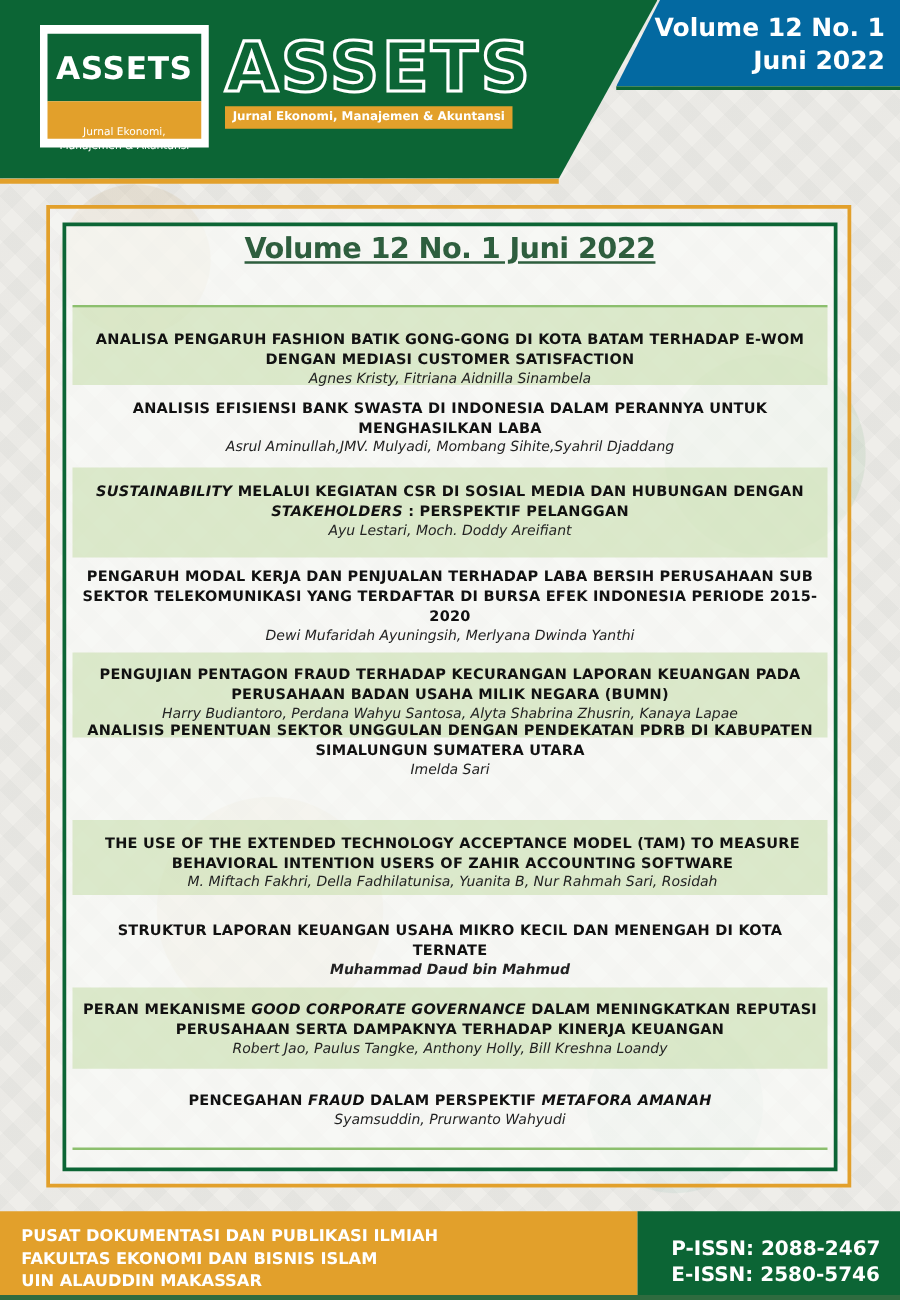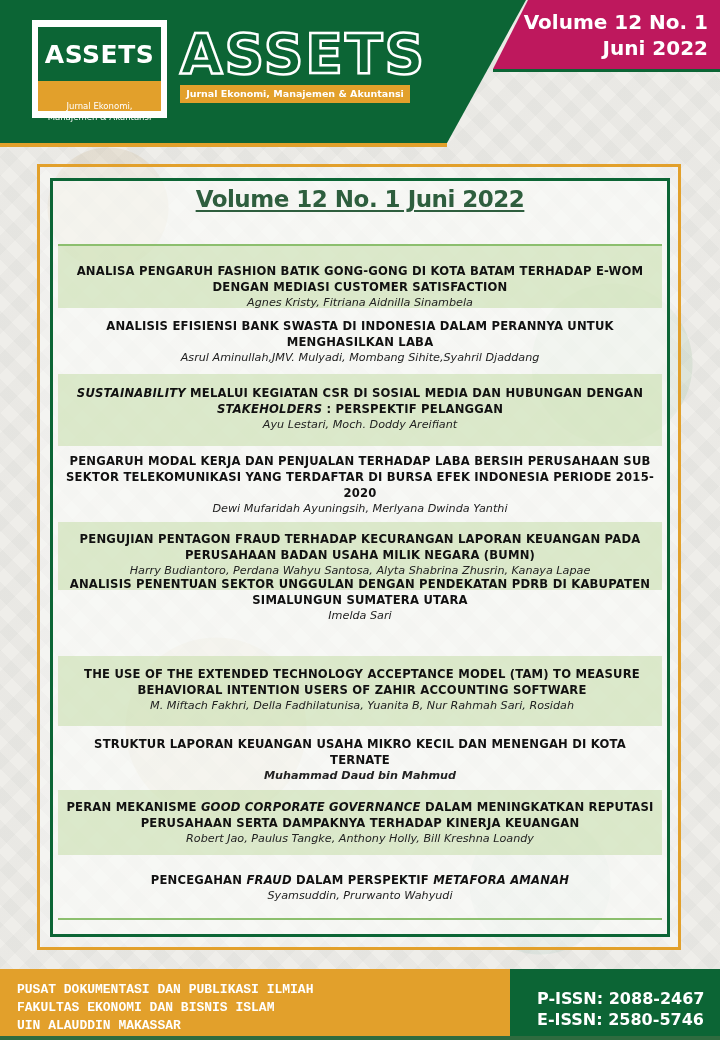--- a/index.html
+++ b/index.html
@@ -10,21 +10,21 @@
       radial-gradient(circle at 85% 35%, rgba(170,200,170,0.25) 0 80px, transparent 81px),
       radial-gradient(circle at 30% 70%, rgba(200,180,140,0.22) 0 90px, transparent 91px),
       radial-gradient(circle at 75% 85%, rgba(170,200,190,0.22) 0 70px, transparent 71px),
       repeating-linear-gradient(45deg, rgba(0,0,0,0.025) 0 12px, transparent 12px 24px),
       repeating-linear-gradient(-45deg, rgba(0,0,0,0.02) 0 14px, transparent 14px 28px),
       #efeeea;
   }
   .header-green { position:absolute; left:0; top:0; width:526px; height:143px; background:#0c6535;
     clip-path: polygon(0 0, 526px 0, 447px 143px, 0 143px); }
   .header-stripe { position:absolute; left:0; top:143px; width:447px; height:4px; background:#e2a02b; }
-  .vol-banner { position:absolute; left:493px; top:0; width:227px; height:69px; background:#be185d;
+  .vol-banner { position:absolute; left:493px; top:0; width:227px; height:69px; background:#0369a1;
     clip-path: polygon(35px 0, 227px 0, 227px 69px, 0 69px); }
   .vol-banner-line { position:absolute; left:493px; top:69px; width:227px; height:3px; background:#0c6535; }
   .vol-text { position:absolute; right:12px; top:9px; text-align:right; color:#fff; font-weight:bold;
     font-family:"DejaVu Sans", sans-serif; font-size:20px; line-height:26px; }
   .logo-box { position:absolute; left:32px; top:20px; width:135px; height:98px; background:#fff; }
   .logo-green { position:absolute; left:6px; top:7px; width:123px; height:54px; background:#0c6535;
     color:#fff; font-weight:bold; font-size:25px; text-align:center; line-height:56px; letter-spacing:0.5px; }
   .logo-orange { position:absolute; left:6px; top:61px; width:123px; height:30px; background:#e2a02b;
     color:#fff; font-size:8.5px; text-align:center; line-height:11px; padding-top:20px; box-sizing:border-box; }
   .big-title { position:absolute; left:180px; top:24px; font-size:55px; font-weight:bold; letter-spacing:2px;
@@ -41,21 +41,21 @@
   .rule { position:absolute; left:58px; width:604px; height:1.5px; background:#8cbf6e; }
   .article { position:absolute; left:58px; width:604px; text-align:center; box-sizing:border-box; padding:0 8px; }
   .article.shaded { background:rgba(196,221,168,0.55); }
   .a-title { font-family:"DejaVu Sans", sans-serif; font-weight:bold; font-size:11.6px; color:#111; line-height:16px; letter-spacing:0.2px; }
   .a-title i { font-style:italic; }
   .a-authors { font-family:"DejaVu Sans", sans-serif; font-style:italic; font-size:11.2px; color:#222; line-height:15px; }
   .a-authors.bold { font-weight:bold; }
   .footer-orange { position:absolute; left:0; top:969px; width:510px; height:67px; background:#e2a02b; }
   .footer-green { position:absolute; left:510px; top:969px; width:210px; height:67px; background:#0c6535; }
   .footer-strip { position:absolute; left:0; top:1036px; width:720px; height:4px; background:#2f6b3f; }
-  .footer-text { position:absolute; left:17px; top:981px; color:#fff; font-weight:bold; font-size:13px; line-height:18px;font-family:Liberation Mono, monospace; }
+  .footer-text { position:absolute; left:17px; top:981px; color:#fff; font-weight:bold; font-size:13px; line-height:18px; }
   .issn-text { position:absolute; left:537px; top:988px; color:#fff; font-weight:bold; font-size:16px; line-height:21px; }
 </style>
 </head>
 <body>
 
 <div class="header-green"></div>
 <div class="header-stripe"></div>
 <div class="vol-banner">
   <div class="vol-text">
     <div>Volume 12 No. 1</div>
@@ -105,21 +105,21 @@
 <div class="article shaded" style="top:522px;height:68px;padding-top:9px;">
   <div class="a-title">PENGUJIAN PENTAGON FRAUD TERHADAP KECURANGAN LAPORAN KEUANGAN PADA PERUSAHAAN BADAN USAHA MILIK NEGARA (BUMN)</div>
   <div class="a-authors">Harry Budiantoro, Perdana Wahyu Santosa, Alyta Shabrina Zhusrin, Kanaya Lapae</div>
 </div>
 
 <div class="article" style="top:572px;height:56px;padding-top:4px;">
   <div class="a-title">ANALISIS PENENTUAN SEKTOR UNGGULAN DENGAN PENDEKATAN PDRB DI KABUPATEN SIMALUNGUN  SUMATERA UTARA</div>
   <div class="a-authors">Imelda Sari</div>
 </div>
 
-<div class="article shaded" style="top:656px;height:70px;padding-top:10px;padding-left:12px;">
+<div class="article shaded" style="top:656px;height:60px;padding-top:10px;padding-left:12px;">
   <div class="a-title">THE USE OF THE EXTENDED TECHNOLOGY ACCEPTANCE MODEL (TAM) TO MEASURE BEHAVIORAL INTENTION USERS OF ZAHIR ACCOUNTING SOFTWARE</div>
   <div class="a-authors">M. Miftach Fakhri, Della Fadhilatunisa, Yuanita B, Nur Rahmah Sari, Rosidah</div>
 </div>
 
 <div class="article" style="top:732px;height:54px;padding-top:4px;">
   <div class="a-title">STRUKTUR LAPORAN KEUANGAN USAHA MIKRO KECIL DAN MENENGAH DI KOTA TERNATE</div>
   <div class="a-authors bold">Muhammad Daud bin Mahmud</div>
 </div>
 
 <div class="article shaded" style="top:790px;height:65px;padding-top:9px;">

